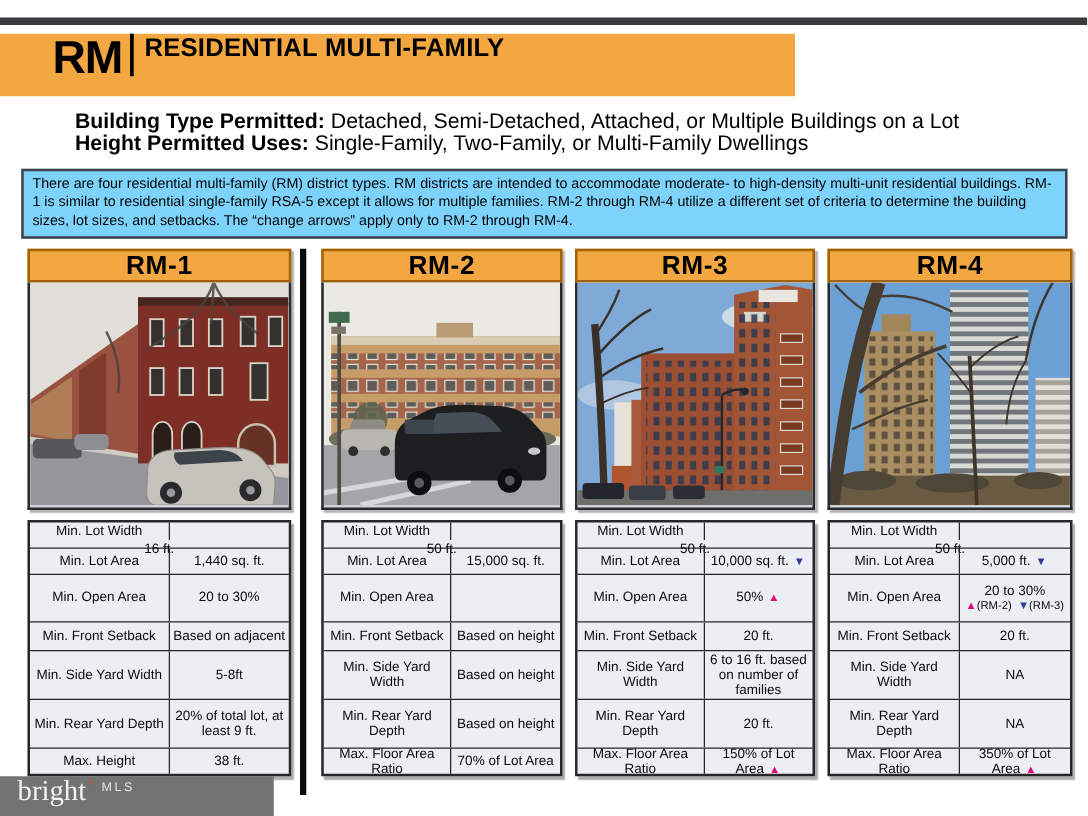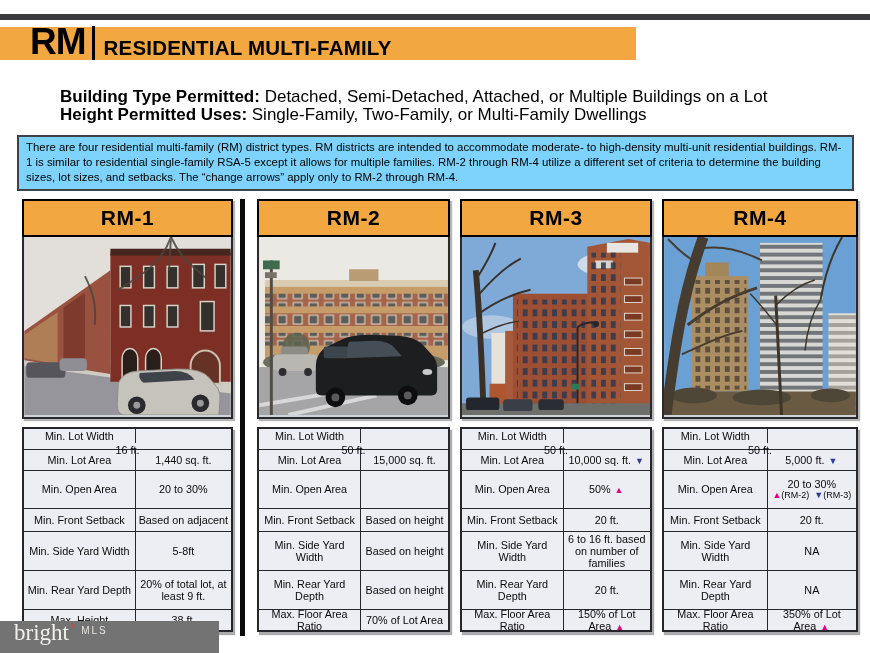--- a/index.html
+++ b/index.html
@@ -2,36 +2,36 @@
 <html><head>
 <meta charset="utf-8">
 <style>
   * { margin:0; padding:0; box-sizing:border-box; }
   html,body { background:#fff; }
   body { font-family:"Liberation Sans", sans-serif; color:#000; }
   .page { position:relative; width:870px; height:653px; background:#ffffff; overflow:hidden; }
 
   .topbar { position:absolute; left:0; top:14px; width:870px; height:6px; background:#3b3b3d; }
 
-  .banner { position:absolute; left:0; top:27px; width:636px; height:33px; background:#F3A740;
-            display:flex; align-items:flex-end; padding-left:30px; }
+  .banner { position:absolute; left:0; top:27px; width:636px; height:50px; background:#F3A740;
+            display:flex; align-items:flex-start; padding-left:42px; }
   .banner .code { font-size:37px; font-weight:800; letter-spacing:-1px; line-height:1; }
   .banner .vbar { width:3px; height:34px; background:#000; margin:0 9px 0 6px; }
   .banner .title { font-size:20.5px; font-weight:700; letter-spacing:.2px; }
 
   .permit-line { position:absolute; left:60px; font-size:17px; white-space:nowrap; }
   .permit-line b { font-weight:700; }
   .line1 { top:87px; }
   .line2 { top:105px; }
 
   .intro { position:absolute; left:17px; top:135px; width:837px; background:#7dd3fc;
            border:2px solid #41414a; padding:3px 7px 4px 7px; font-size:11.4px; line-height:1.33; }
 
   .column { position:absolute; top:199px; }
-  .col-header { height:38px; background:#F3A740; border:2px solid #000000;
+  .col-header { height:27px; background:#F3A740; border:2px solid #a16207;
                 display:flex; align-items:center; justify-content:center;
                 font-size:21px; font-weight:800; letter-spacing:.5px;
                 box-shadow:2px 2px 1px rgba(90,90,95,.45); }
   .photo { height:182px; border:2px solid #2a2a2e; border-top:none; overflow:hidden;
            box-shadow:2px 2px 1px rgba(90,90,95,.45); background:#cfd4da; }
   .photo svg { display:block; }
 
   .spec-table { margin-top:8px; border:2px solid #26262b; background:#EDEDF4;
                 box-shadow:2px 3px 1px rgba(90,90,95,.5); }
   .row { display:flex; border-bottom:1.5px solid #26262b; }

